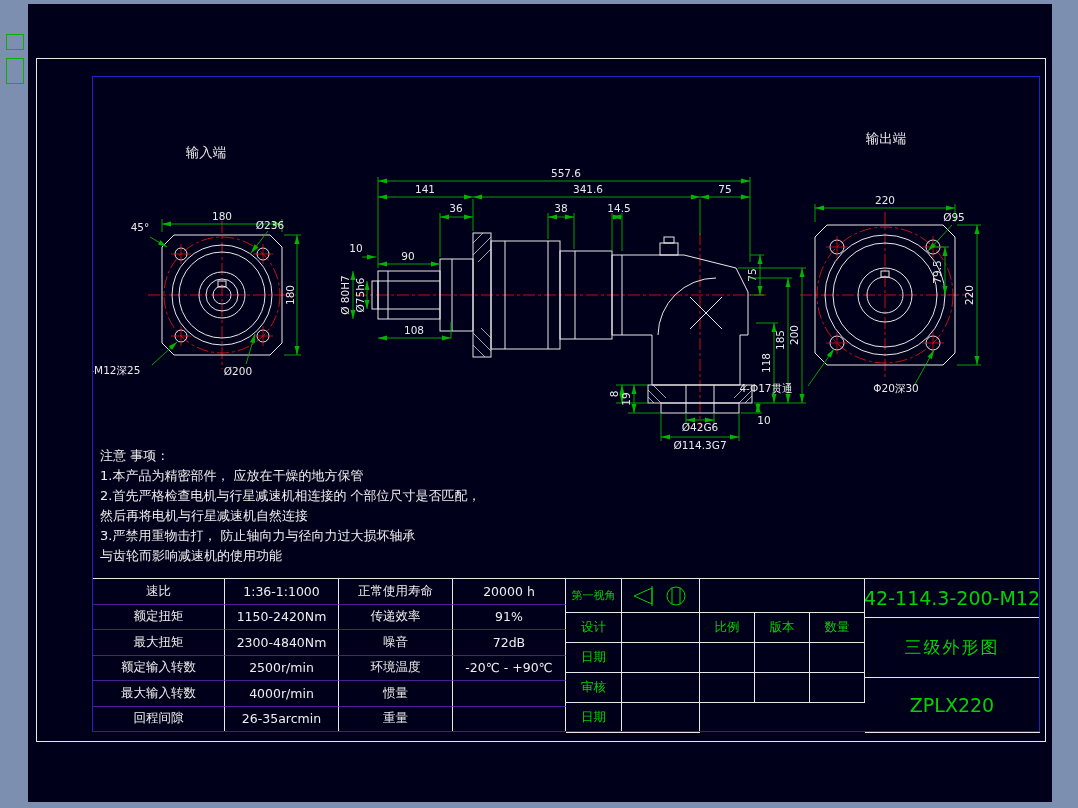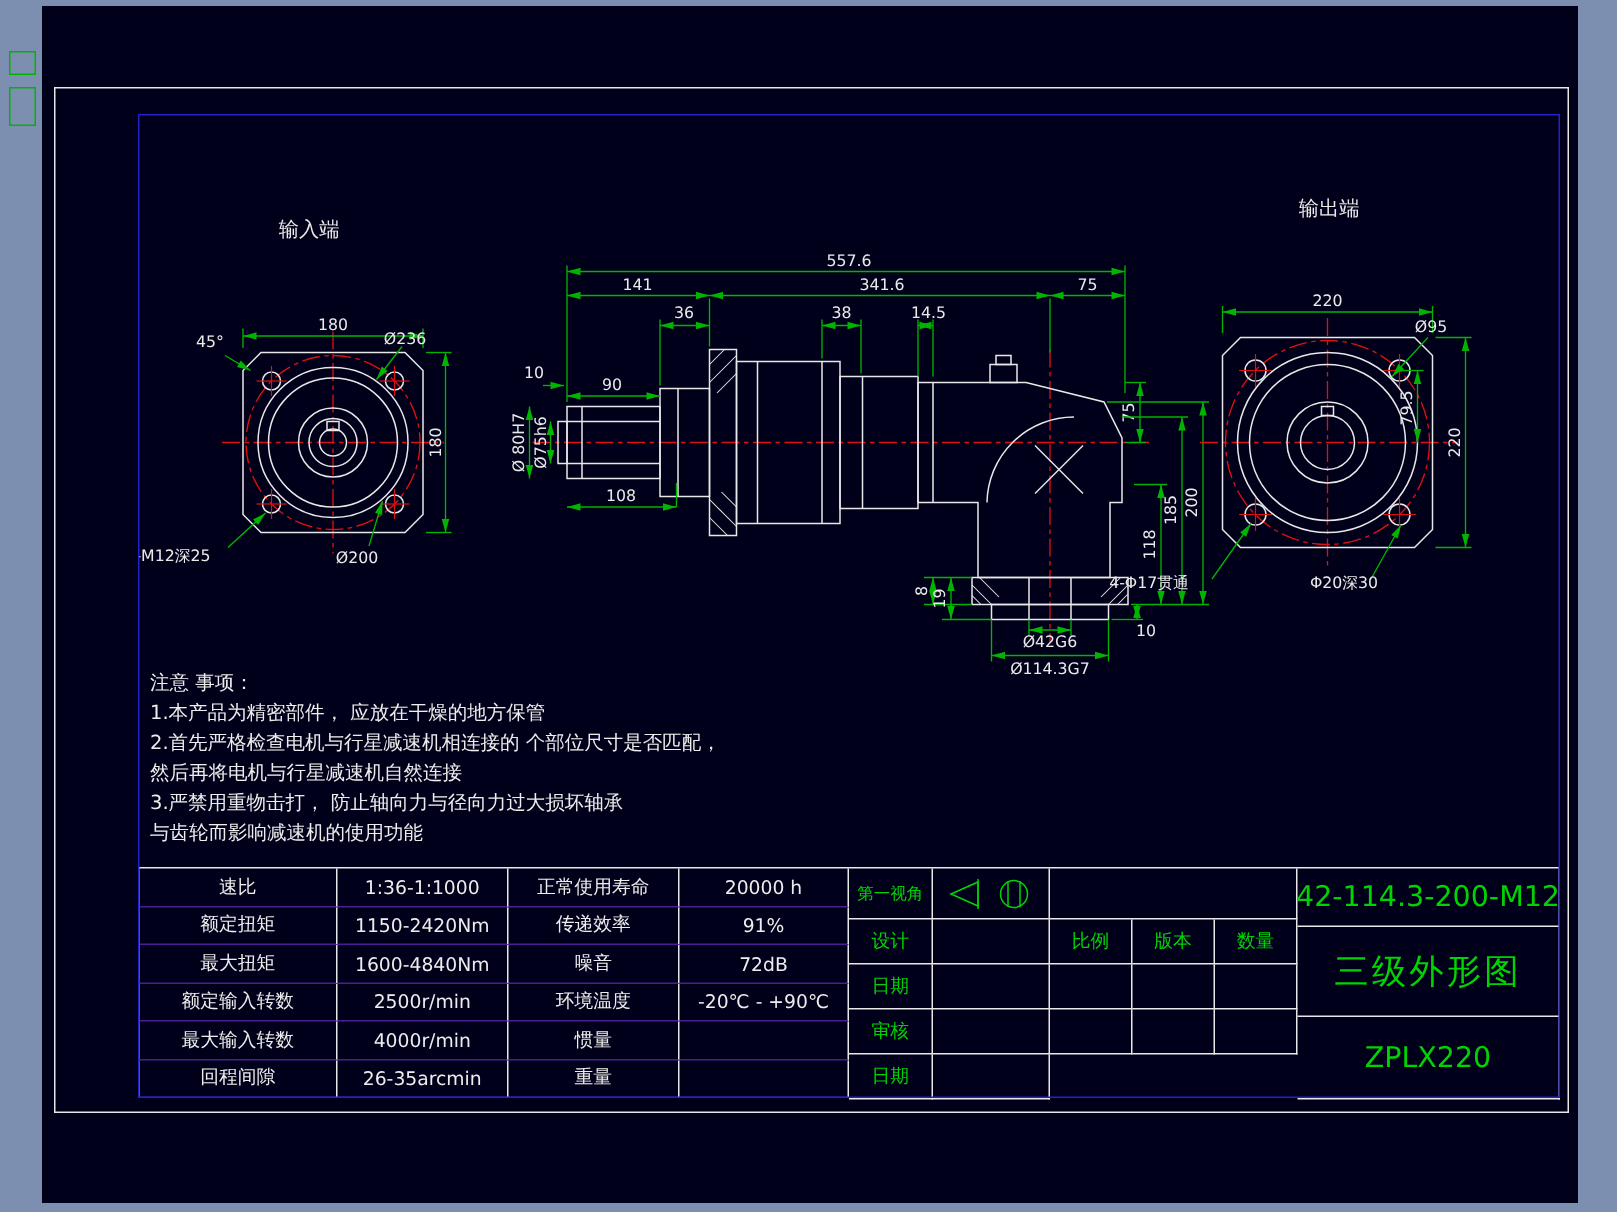--- a/index.html
+++ b/index.html
@@ -27,21 +27,21 @@
   #spec-table { position:absolute; left:92px; top:578px; width:474px; height:154px; z-index:3;
     display:grid; grid-template-columns:132px 114px 114px 1fr; grid-template-rows:repeat(6,1fr);
     border-top:1px solid #e8e8e8; border-left:1px solid #e8e8e8; }
   #spec-table .c { border-right:1px solid #e8e8e8; border-bottom:1px solid #4c1d95;
     display:flex; align-items:center; justify-content:center; color:#ededed; font-size:12.5px; white-space:nowrap; overflow:hidden; }
 
   #title-block { position:absolute; left:566px; top:578px; width:474px; height:154px; z-index:3; border-top:1px solid #e8e8e8; }
   .tb { position:absolute; border-right:1px solid #e8e8e8; border-bottom:1px solid #e8e8e8;
     display:flex; align-items:center; justify-content:center; color:#00d400; font-size:12.5px; white-space:nowrap; overflow:hidden; }
   .tb.big { font-size:19px; }
-  .tb.title { font-size:23px; letter-spacing:2px; }
+  .tb.title { font-size:17px; letter-spacing:2px; }
   .tb.sheets { word-spacing:22px; }
 </style>
 </head>
 <body>
 
 <div class="vp" id="vp1"></div>
 <div class="vp" id="vp2"></div>
 
 <div id="canvas"></div>
 <div id="frame-white"></div>
@@ -281,21 +281,21 @@
 <div id="spec-table">
   <div class="c">速比</div>
   <div class="c">1:36-1:1000</div>
   <div class="c">正常使用寿命</div>
   <div class="c">20000 h</div>
   <div class="c">额定扭矩</div>
   <div class="c">1150-2420Nm</div>
   <div class="c">传递效率</div>
   <div class="c">91%</div>
   <div class="c">最大扭矩</div>
-  <div class="c">1600-4840Nm</div>
+  <div class="c">2300-4840Nm</div>
   <div class="c">噪音</div>
   <div class="c">72dB</div>
   <div class="c">额定输入转数</div>
   <div class="c">2500r/min</div>
   <div class="c">环境温度</div>
   <div class="c">-20℃ - +90℃</div>
   <div class="c">最大输入转数</div>
   <div class="c">4000r/min</div>
   <div class="c">惯量</div>
   <div class="c"></div>

